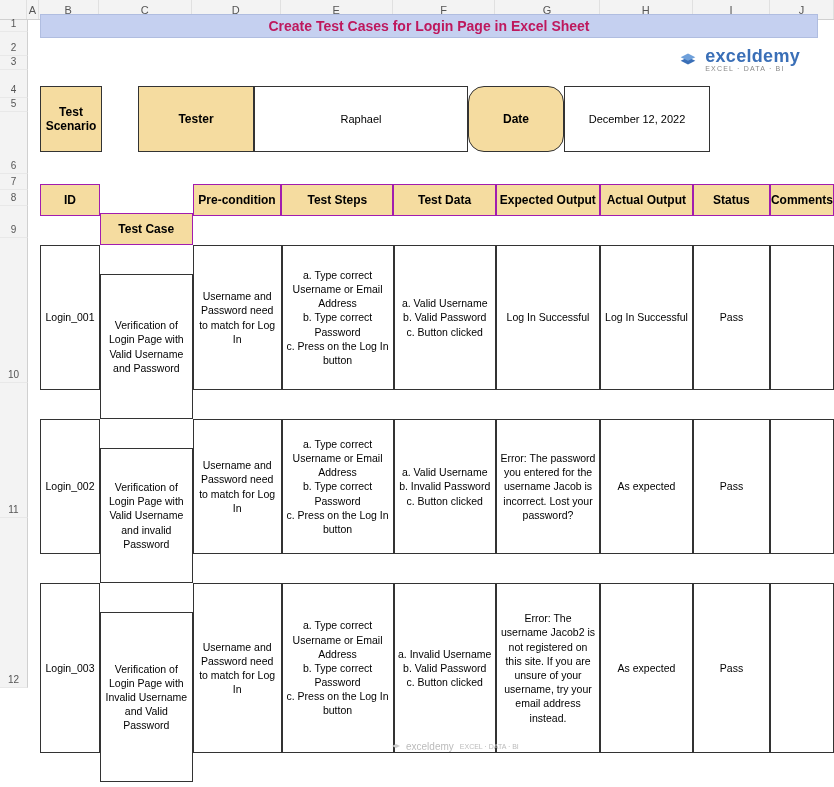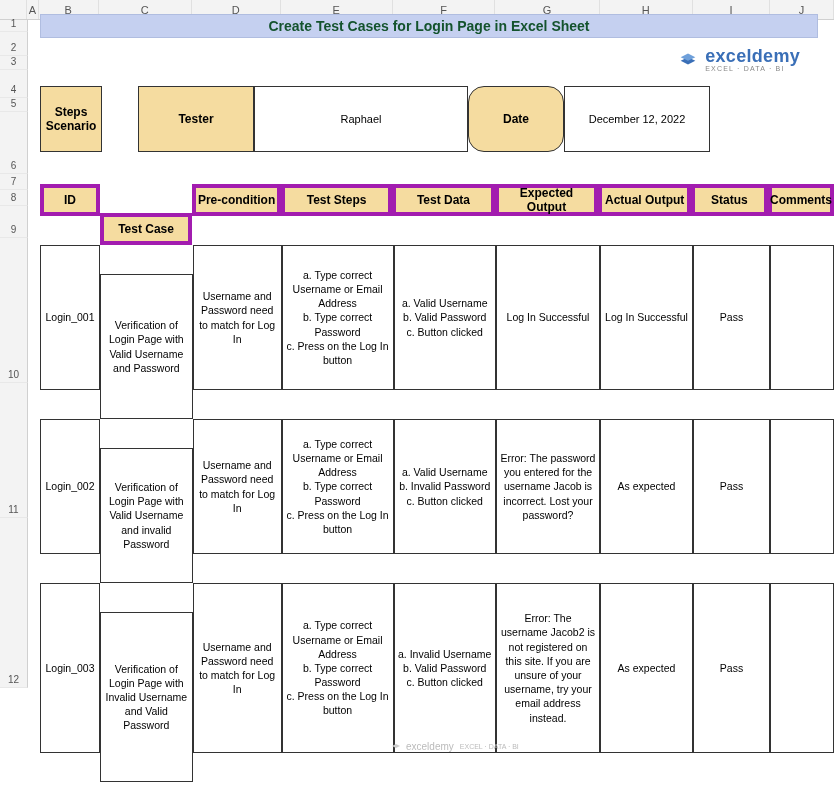--- a/index.html
+++ b/index.html
@@ -15,21 +15,21 @@
     .ch { text-align: center; font-size: 11px; color: #555; border-right: 1px solid #e0e0e0; line-height: 20px; background: #f3f3f3; }
     .ch-rowhead { width: 28px; }
     .c-A { width: 12px; } .c-B { width: 62px; } .c-C { width: 96px; } .c-D { width: 92px; }
     .c-E { width: 116px; } .c-F { width: 106px; } .c-G { width: 108px; } .c-H { width: 96px; }
     .c-I { width: 80px; } .c-J { width: 66px; }
     .grid-area { position: absolute; left: 40px; top: 0; right: 0; }
     .title-bar {
       margin-top: 14px;
       height: 24px;
       background: #c5d0f0;
-      color: #14532d;
+      color: #be185d;
       font-weight: 600;
       font-size: 14px;
       display: flex; align-items: center; justify-content: center;
       border: 1px solid #b0bde0;
       width: 778px;
     }
     .logo-row { height: 42px; width: 778px; display: flex; justify-content: flex-end; align-items: center; padding-right: 18px; }
     .logo { display: flex; align-items: center; gap: 6px; }
     .logo-text { font-size: 18px; font-weight: 600; color: #3a6fb7; letter-spacing: 0.3px; }
     .logo-sub { font-size: 7px; color: #888; letter-spacing: 1.2px; margin-top: -2px; }
@@ -37,21 +37,21 @@
     .info-cell { border: 1px solid #333; display: flex; align-items: center; justify-content: center; font-size: 11px; text-align: center; padding: 2px; }
     .lbl { background: #f5dca0; font-weight: 700; font-size: 12px; }
     .lbl-sc { width: 62px; }
     .val-sc { width: 188px; }
     .lbl-t { width: 116px; margin-left: 36px; }
     .val-t { width: 214px; }
     .lbl-d { width: 96px; border-radius: 16px; }
     .val-d { width: 146px; }
     .table { margin-top: 32px; width: 794px; }
     .thead, .trow { display: flex; }
-    .th { background: #f5dca0; font-weight: 700; font-size: 12px; border: 4px solid #a21caf; display: flex; align-items: center; justify-content: center; text-align: center; height: 32px; }
+    .th { background: #f5dca0; font-weight: 700; font-size: 12px; border: 1px solid #a21caf; display: flex; align-items: center; justify-content: center; text-align: center; height: 32px; }
     .td { border: 1px solid #333; font-size: 10.5px; display: flex; align-items: center; justify-content: center; text-align: center; padding: 4px 3px; line-height: 1.35; }
     .w-B { width: 62px; } .w-C { width: 96px; margin-top: 29px; } .w-D { width: 92px; }
     .w-E { width: 116px; } .w-F { width: 106px; } .w-G { width: 108px; }
     .w-H { width: 96px; } .w-I { width: 80px; } .w-J { width: 66px; }
     .r10 .td { height: 145px; }
     .r11 .td { height: 135px; }
     .r12 .td { height: 170px; }
     .rownums { position: absolute; left: 0; top: 20px; width: 28px; }
     .rn { width: 28px; text-align: center; font-size: 10px; color: #555; border-right: 1px solid #d0d0d0; border-bottom: 1px solid #e8e8e8; background: #f3f3f3; display: flex; align-items: flex-end; justify-content: center; padding-bottom: 2px; }
     .watermark { position: absolute; left: 390px; top: 740px; font-size: 10px; color: #bbb; display:flex; align-items:center; gap:4px; pointer-events:none; }
@@ -99,21 +99,21 @@
         <polygon points="4,10 12,6 20,10 12,14" fill="#6fa0da"></polygon>
       </svg>
       <div>
         <div class="logo-text">exceldemy</div>
         <div class="logo-sub">EXCEL · DATA · BI</div>
       </div>
     </div>
   </div>
 
   <div class="info-row">
-    <div class="info-cell lbl lbl-sc">Steps Scenario</div>
+    <div class="info-cell lbl lbl-sc">Test Scenario</div>
     <div class="info-cell lbl lbl-t">Tester</div>
     <div class="info-cell val-t">Raphael</div>
     <div class="info-cell lbl lbl-d">Date</div>
     <div class="info-cell val-d">December 12, 2022</div>
   </div>
 
   <div class="table">
     <div class="thead">
       <div class="th w-B">ID</div>
       <div class="th w-C">Test Case</div>

